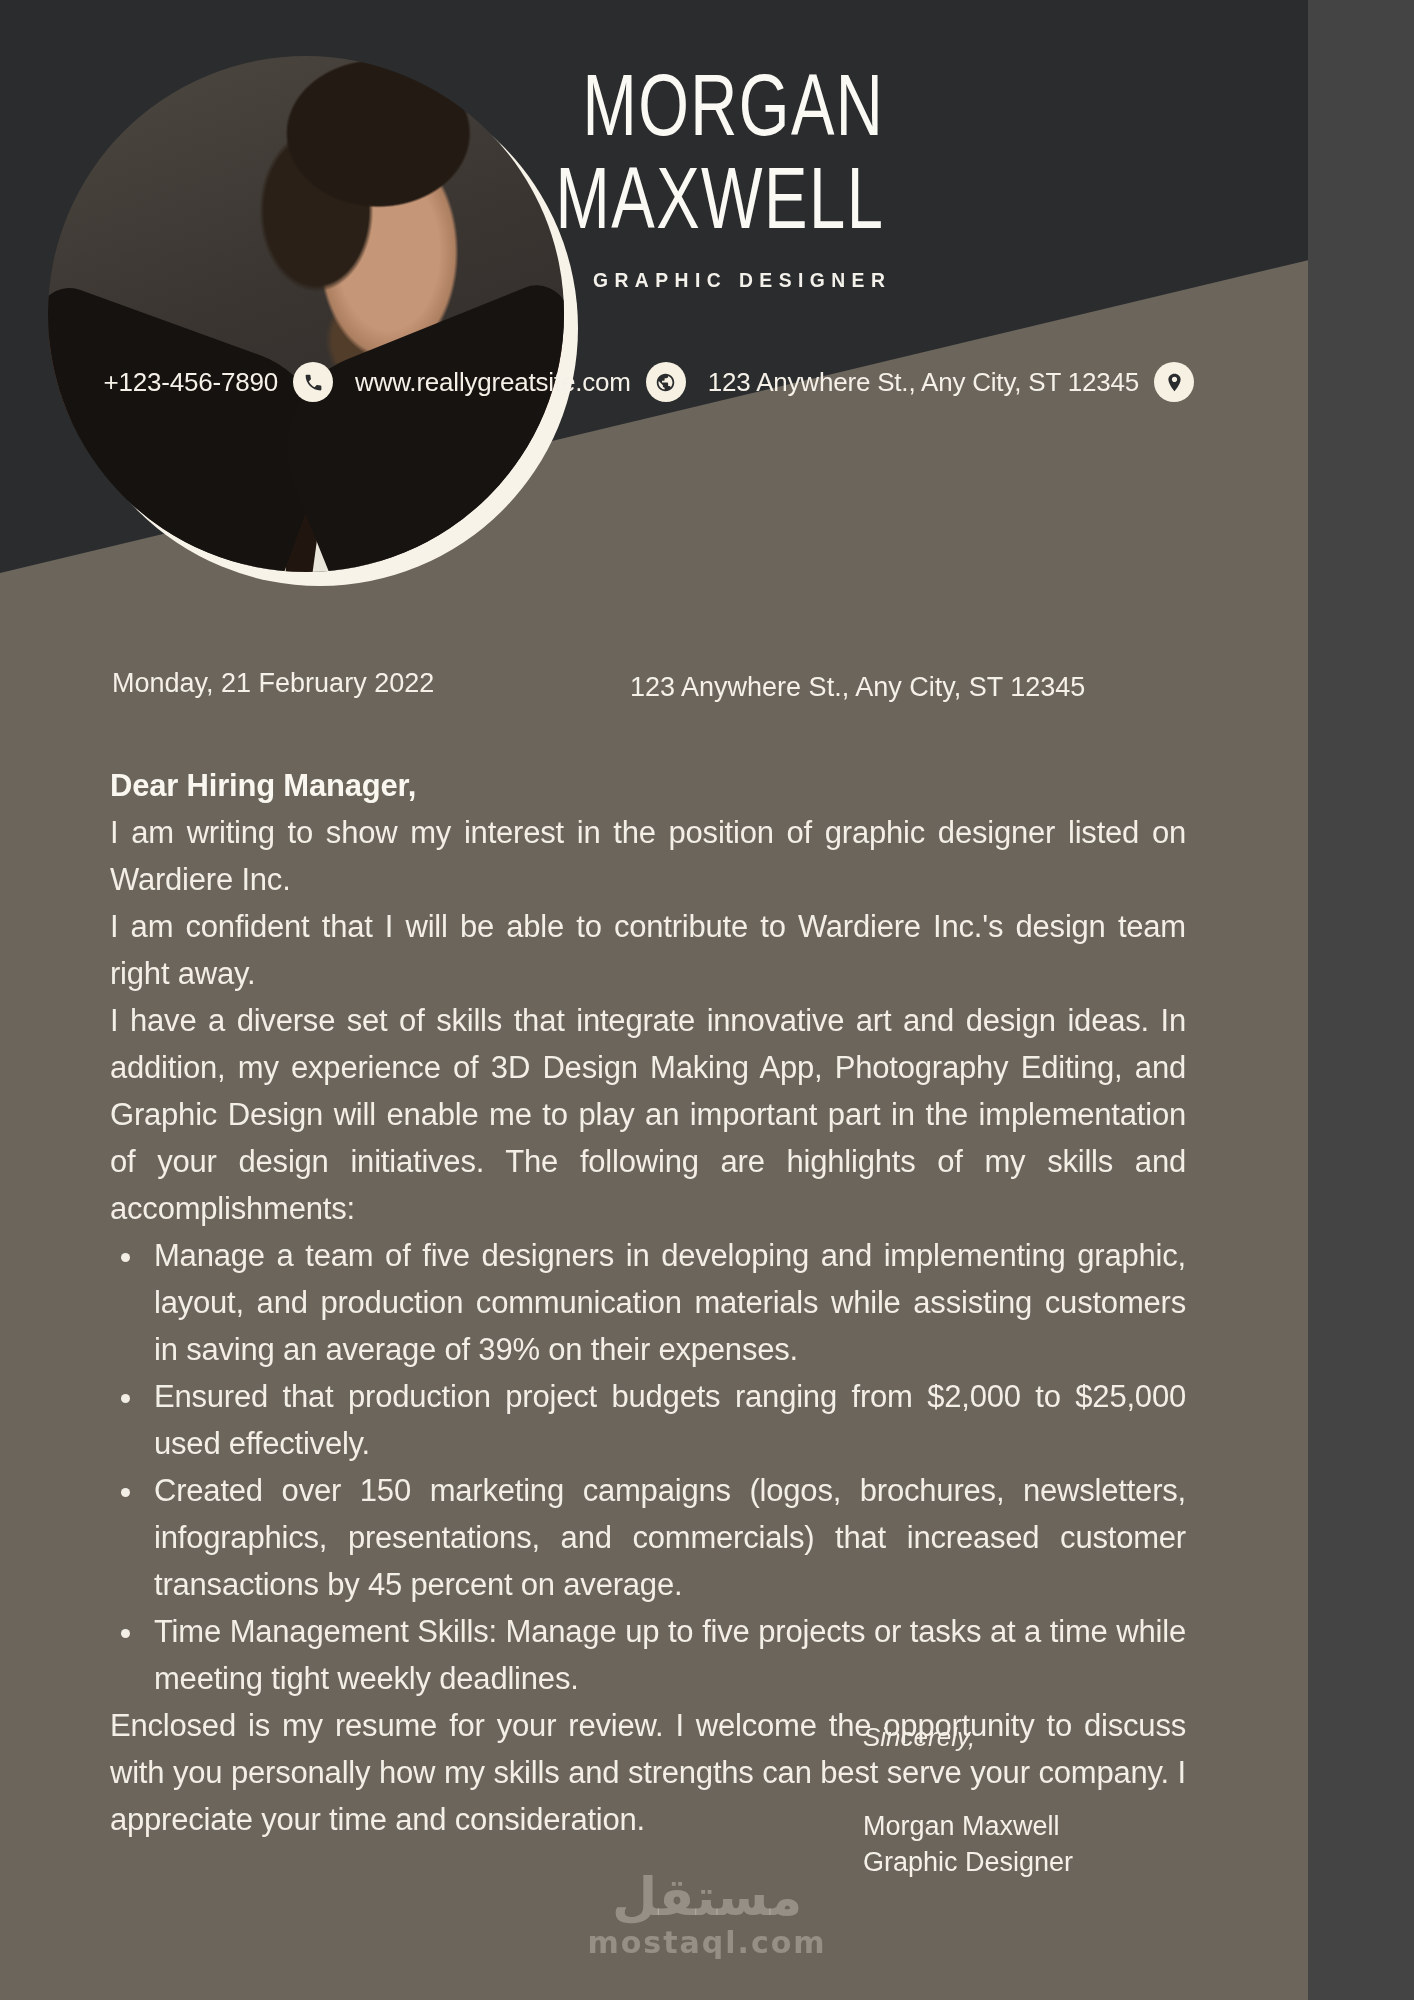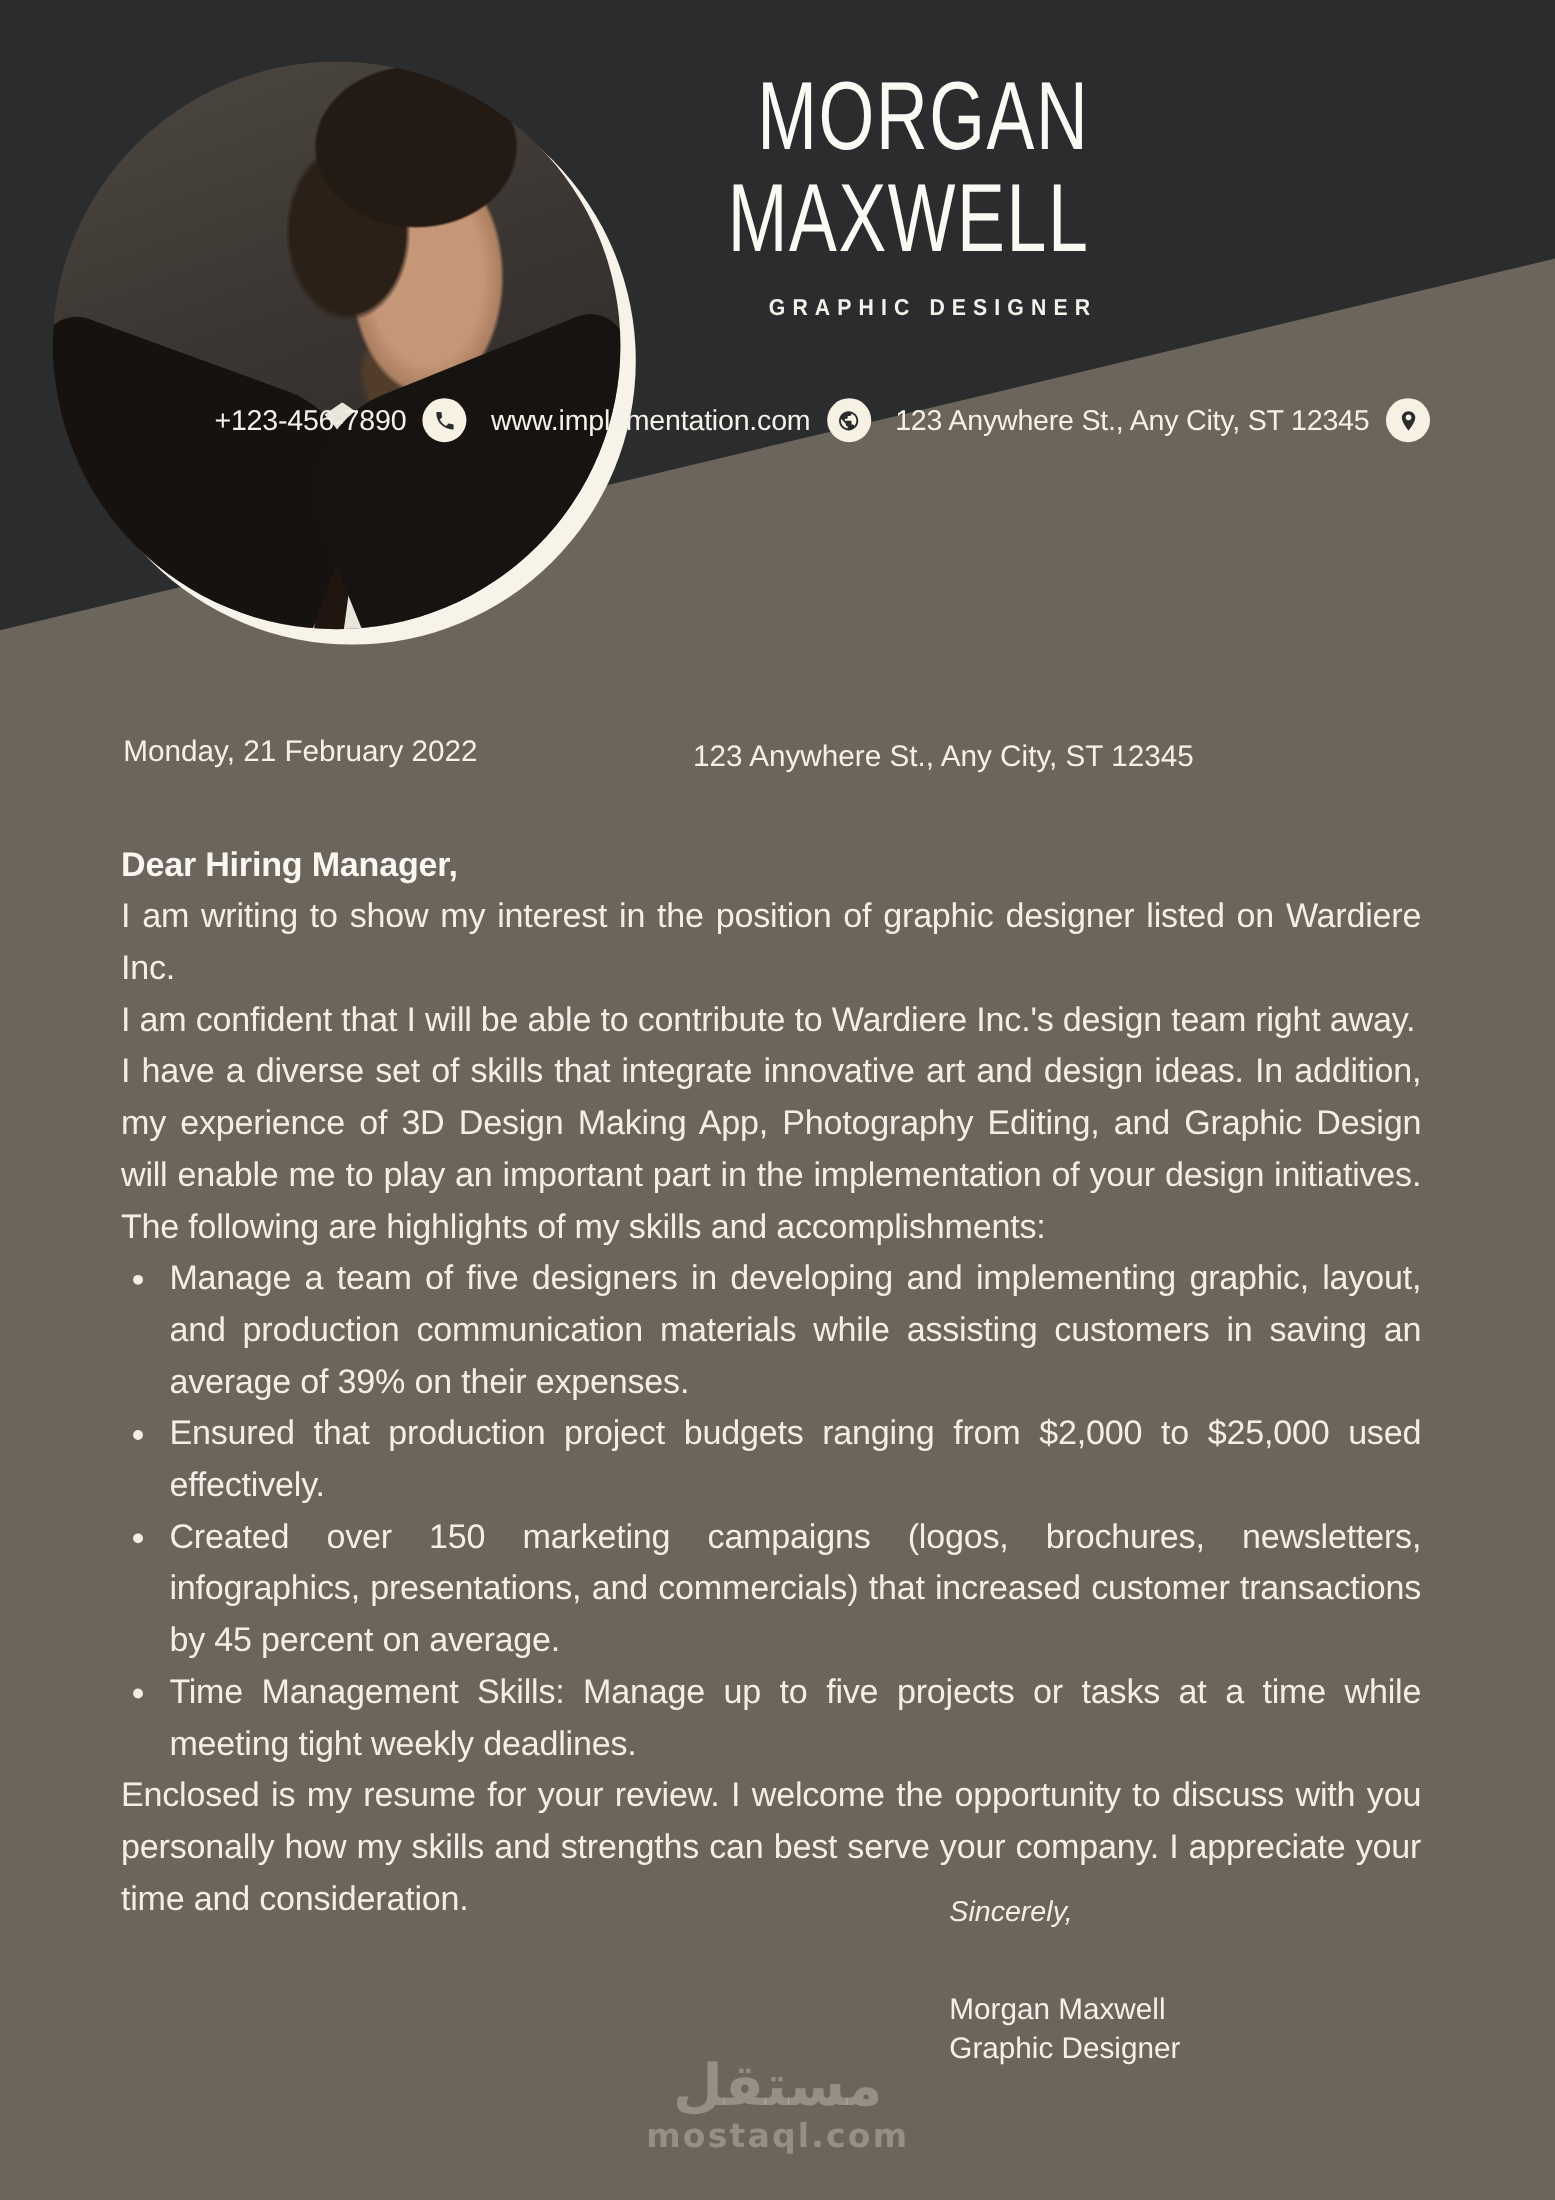--- a/index.html
+++ b/index.html
@@ -1,18 +1,18 @@
 <!DOCTYPE html>
 <html><head>
 <meta charset="utf-8">
 <style>
   html,body{margin:0;padding:0;background:#444;}
   .page{
     position:relative;
-    width:1414px;height:2000px;
+    width:1308px;height:2000px;
     background:#6b655c;
     font-family:"Liberation Sans", sans-serif;
     overflow:hidden;
   }
   
   .header-wedge{
     position:absolute;left:0;top:0;width:1414px;height:580px;
     background:#2a2c2e;
     clip-path:polygon(0 0,100% 0,100% 40.5%,0 98.8%);
   }
@@ -127,21 +127,21 @@
   <div class="contact">
       <div class="contact-row">
         <span class="contact-value">+123-456-7890</span>
         <span class="contact-badge">
           <svg viewBox="0 0 24 24">
             <path d="M6.62 10.79c1.44 2.83 3.76 5.14 6.59 6.59l2.2-2.2c.27-.27.67-.36 1.02-.24 1.12.37 2.33.57 3.57.57.55 0 1 .45 1 1V20c0 .55-.45 1-1 1-9.39 0-17-7.61-17-17 0-.55.45-1 1-1h3.5c.55 0 1 .45 1 1 0 1.25.2 2.45.57 3.57.11.35.03.74-.25 1.02l-2.2 2.2z"></path>
           </svg>
         </span>
       </div>
       <div class="contact-row">
-        <span class="contact-value">www.implementation.com</span>
+        <span class="contact-value">www.reallygreatsite.com</span>
         <span class="contact-badge">
           <svg viewBox="0 0 24 24">
             <path d="M12 2C6.48 2 2 6.48 2 12s4.48 10 10 10 10-4.48 10-10S17.52 2 12 2zm-1 17.93c-3.95-.49-7-3.85-7-7.93 0-.62.08-1.21.21-1.79L9 15v1c0 1.1.9 2 2 2v1.93zm6.9-2.54c-.26-.81-1-1.39-1.9-1.39h-1v-3c0-.55-.45-1-1-1H8v-2h2c.55 0 1-.45 1-1V7h2c1.1 0 2-.9 2-2v-.41c2.93 1.19 5 4.06 5 7.41 0 2.08-.8 3.97-2.1 5.39z"></path>
           </svg>
         </span>
       </div>
       <div class="contact-row">
         <span class="contact-value">123 Anywhere St., Any City, ST 12345</span>
         <span class="contact-badge">
           <svg viewBox="0 0 24 24">

